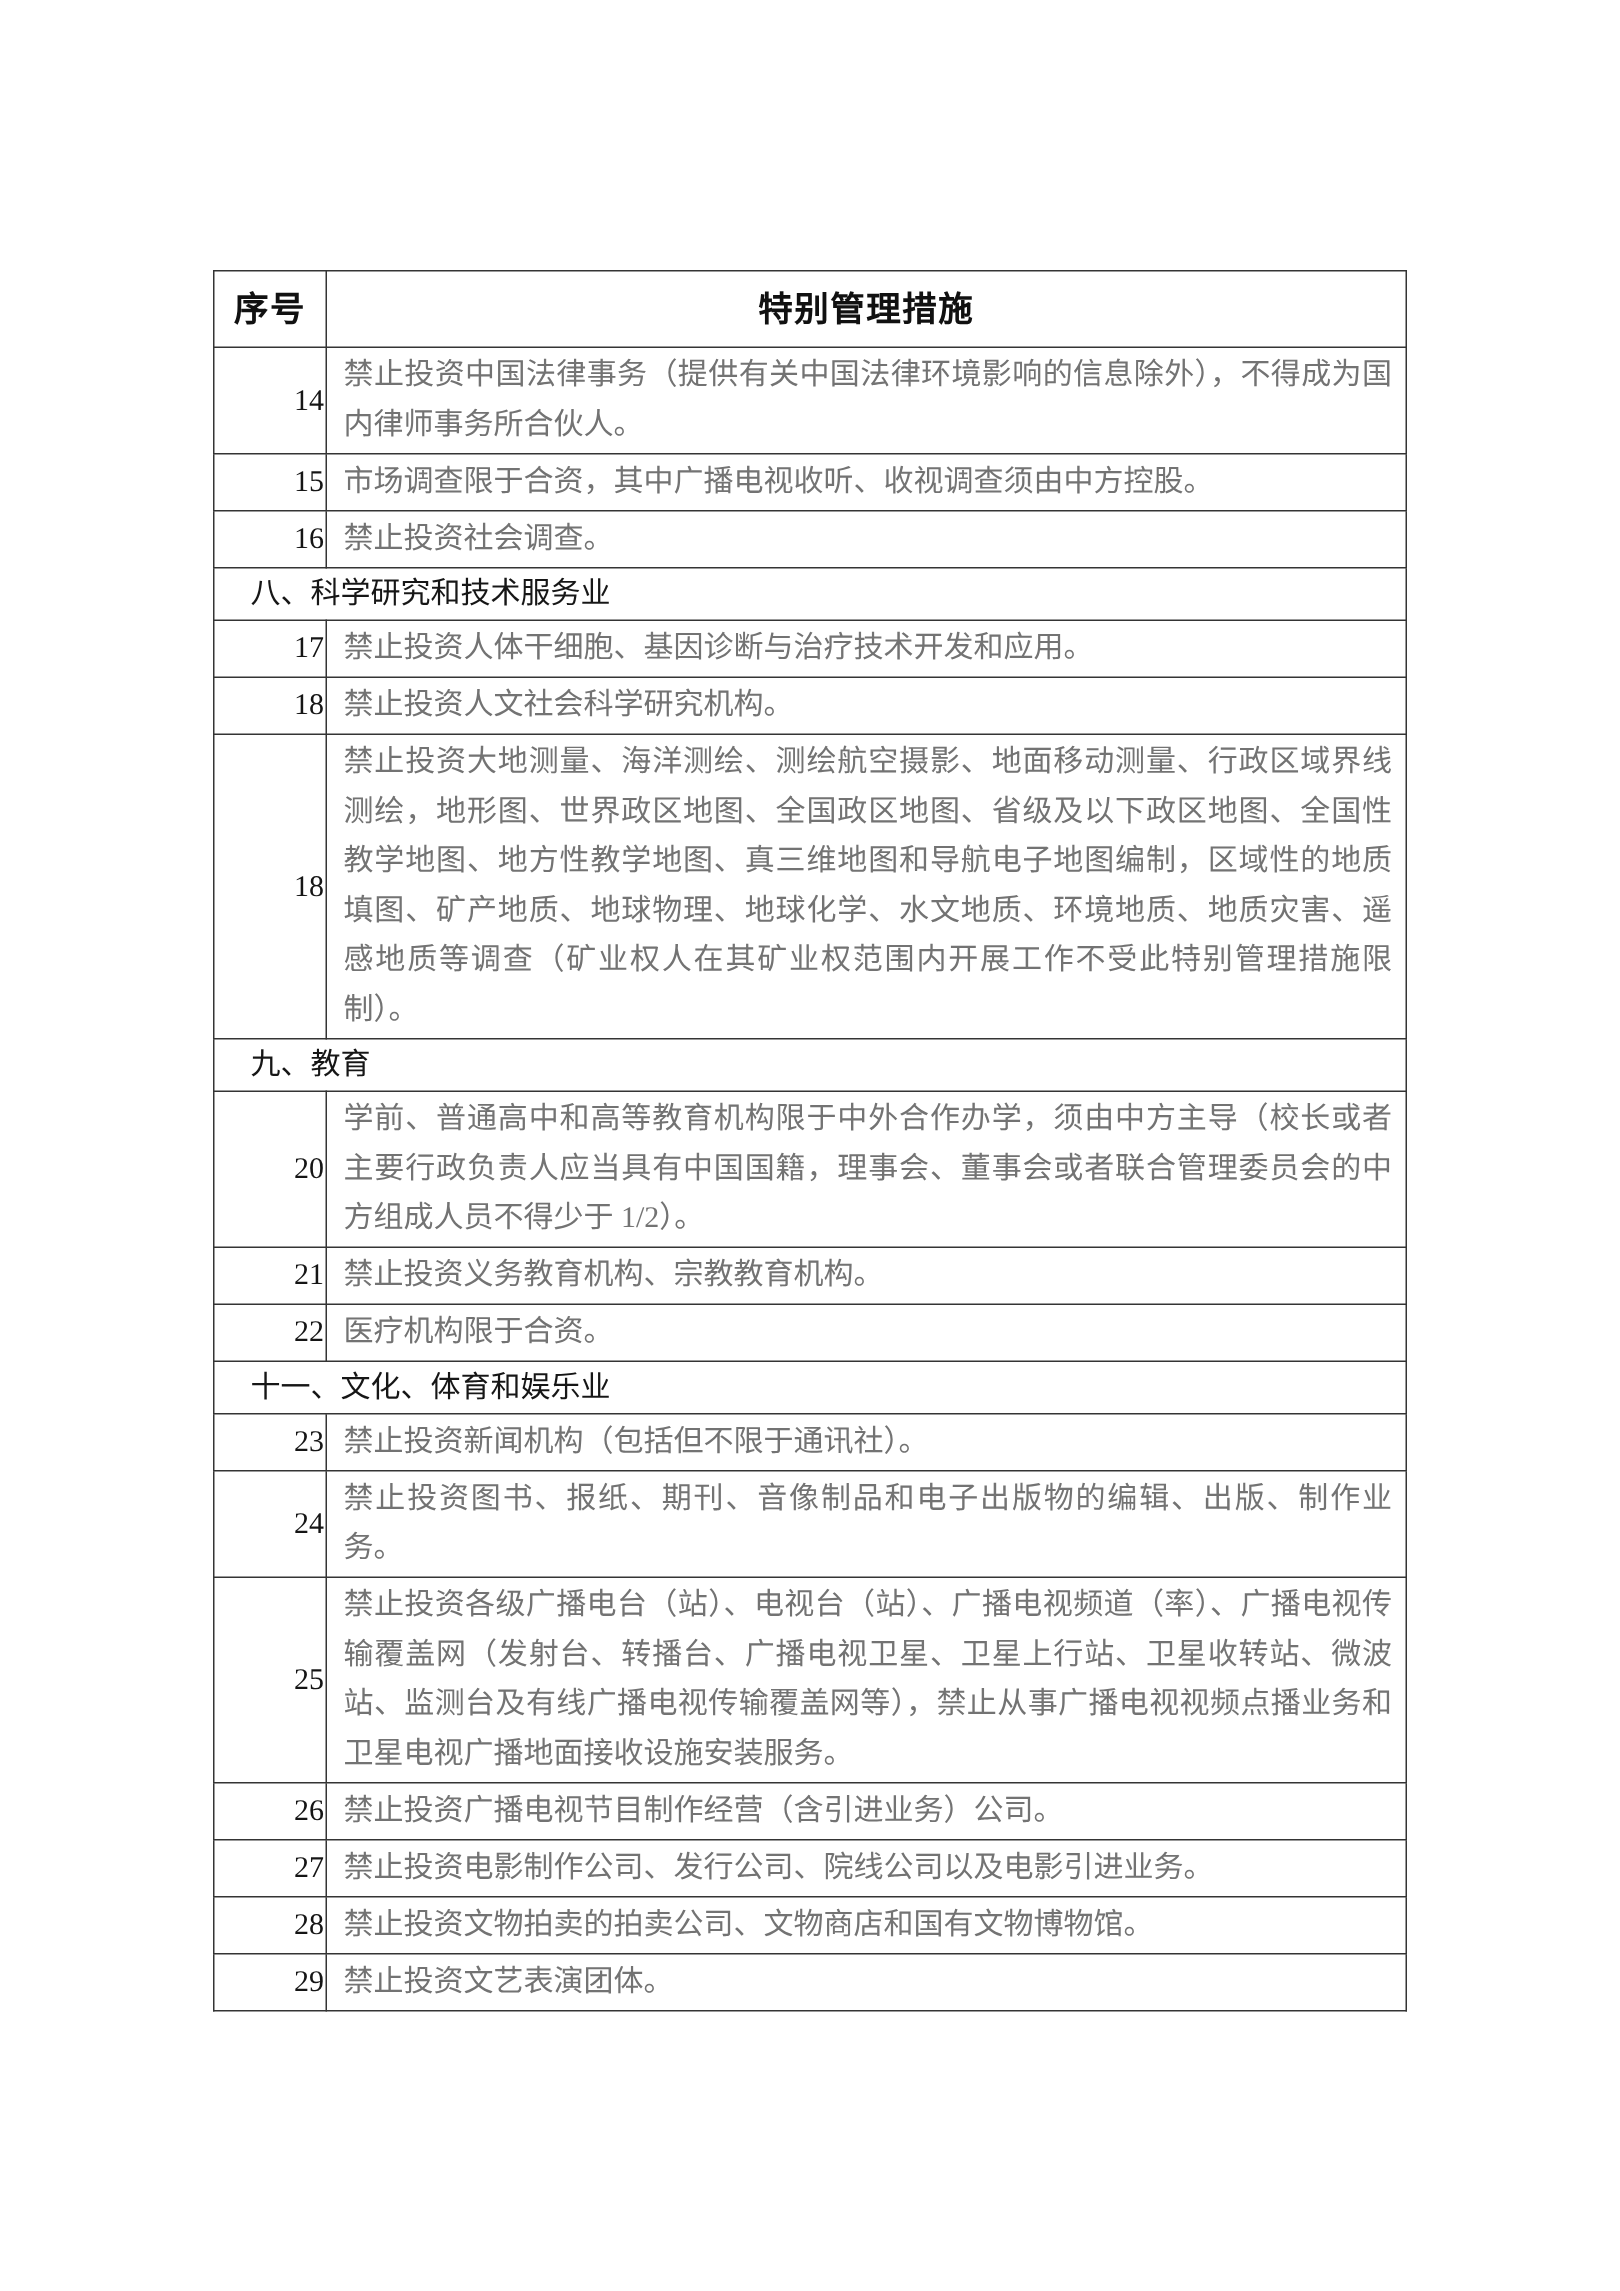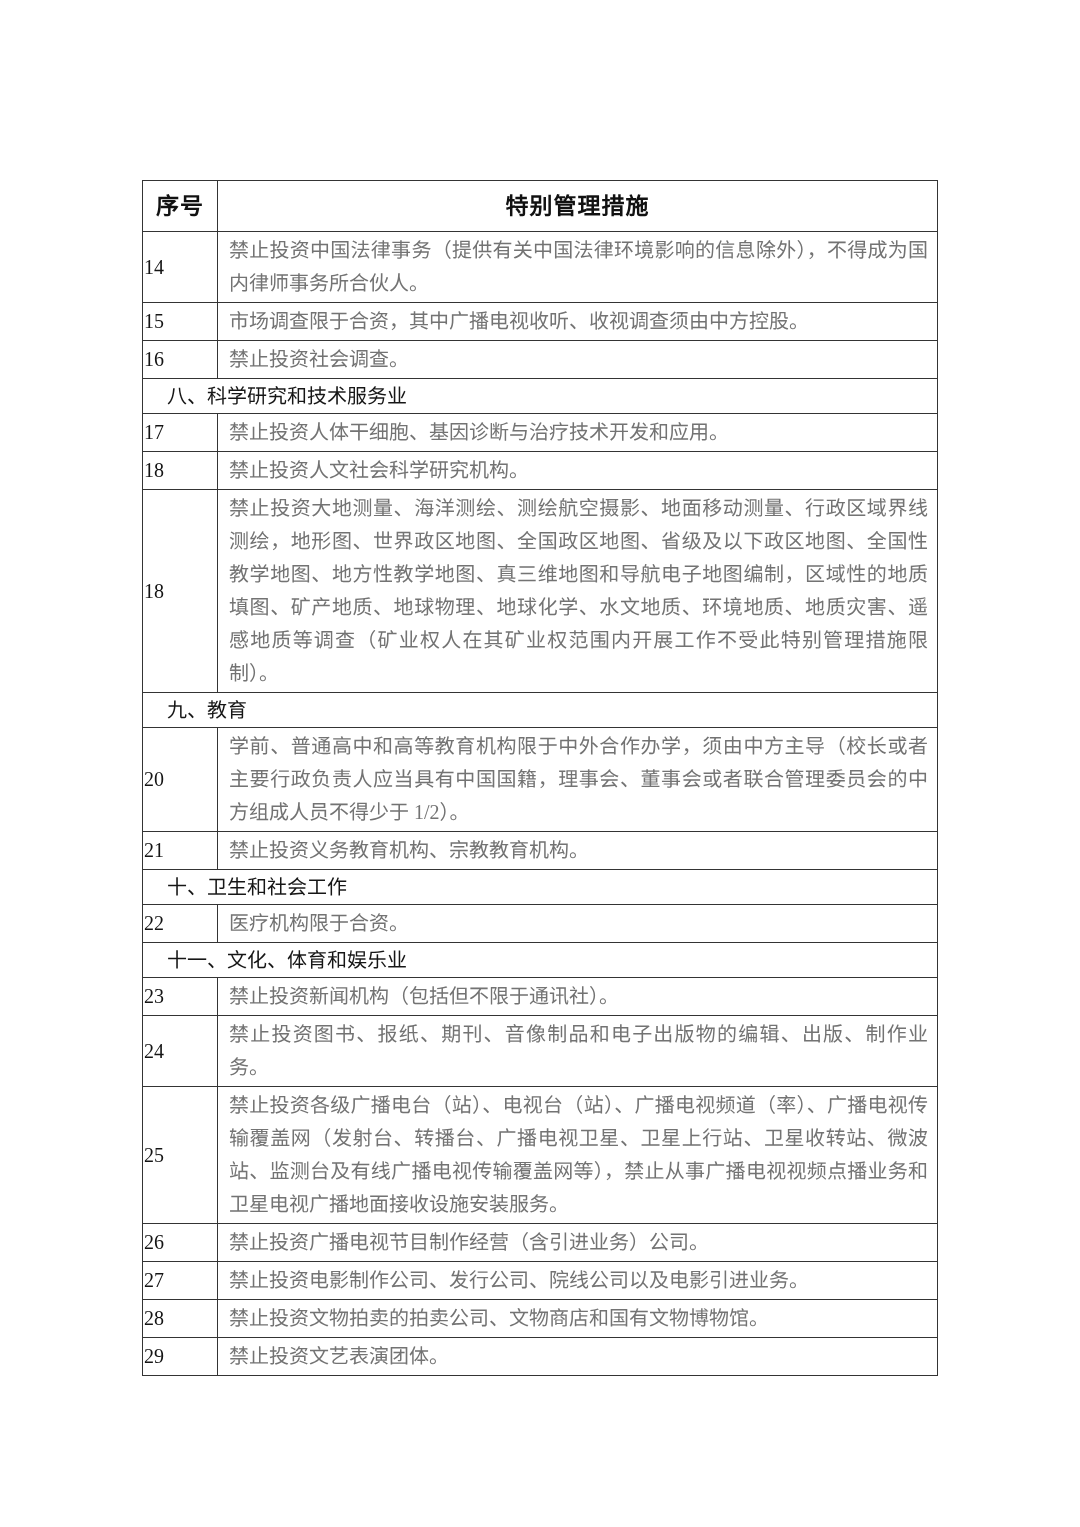--- a/index.html
+++ b/index.html
@@ -27,21 +27,21 @@
     font-family: "Liberation Sans", "DejaVu Sans", sans-serif;
     font-weight: bold;
     font-size: 23px;
     line-height: 30px;
     padding: 10px 2px;
     text-align: center;
     letter-spacing: 1px;
     color: #111111;
   }
   td.no {
-    text-align: left;
+    text-align: right;
     font-size: 20px;
     font-family: "Liberation Serif", "DejaVu Serif", serif;
     color: #151515;
   }
   td.txt {
     font-size: 20px;
     line-height: 33px;
     padding: 2px 9px 2px 11px;
     text-align: justify;
     text-align-last: left;
@@ -101,23 +101,20 @@
     </tr>
     <tr>
       <td class="no">20</td>
       <td class="txt">学前、普通高中和高等教育机构限于中外合作办学，须由中方主导（校长或者主要行政负责人应当具有中国国籍，理事会、董事会或者联合管理委员会的中方组成人员不得少于 1/2）。</td>
     </tr>
     <tr>
       <td class="no">21</td>
       <td class="txt">禁止投资义务教育机构、宗教教育机构。</td>
     </tr>
     <tr>
-      <td class="section" colspan="2">十、卫生和社会工作</td>
-    </tr>
-    <tr>
       <td class="no">22</td>
       <td class="txt">医疗机构限于合资。</td>
     </tr>
     <tr>
       <td class="section" colspan="2">十一、文化、体育和娱乐业</td>
     </tr>
     <tr>
       <td class="no">23</td>
       <td class="txt">禁止投资新闻机构（包括但不限于通讯社）。</td>
     </tr>

